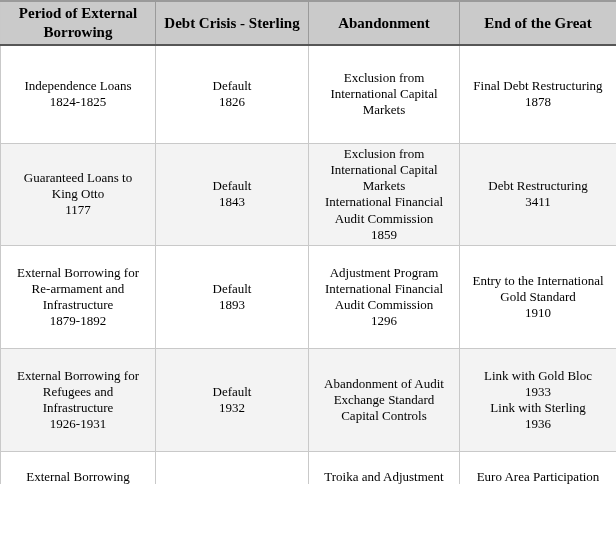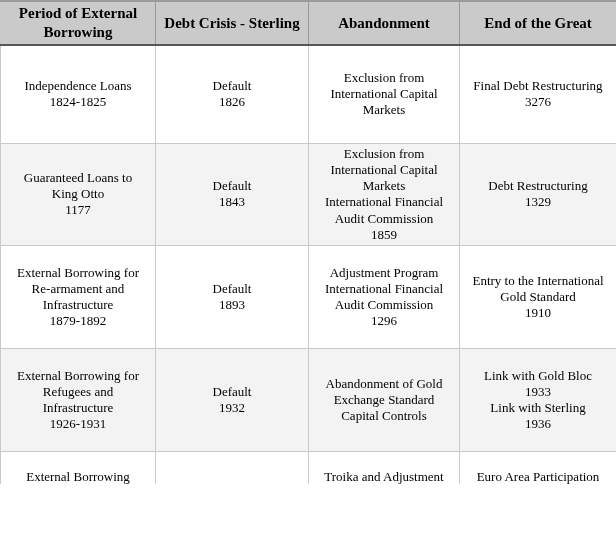--- a/index.html
+++ b/index.html
@@ -96,36 +96,36 @@
     <tbody>
       <tr class="r1">
         <td>Independence Loans
 1824-1825</td>
         <td>Default
 1826</td>
         <td>Exclusion from
 International Capital
 Markets</td>
         <td>Final Debt Restructuring
-3276</td>
+1878</td>
       </tr>
       <tr class="r2 alt">
         <td>Guaranteed Loans to
 King Otto
 1177</td>
         <td>Default
 1843</td>
         <td>Exclusion from
 International Capital
 Markets
 International Financial
 Audit Commission
 1859</td>
         <td>Debt Restructuring
-1329</td>
+3411</td>
       </tr>
       <tr class="r3">
         <td>External Borrowing for
 Re-armament and
 Infrastructure
 1879-1892</td>
         <td>Default
 1893</td>
         <td>Adjustment Program
 International Financial
@@ -135,21 +135,21 @@
 Gold Standard
 1910</td>
       </tr>
       <tr class="r4 alt">
         <td>External Borrowing for
 Refugees and
 Infrastructure
 1926-1931</td>
         <td>Default
 1932</td>
-        <td>Abandonment of Gold
+        <td>Abandonment of Audit
 Exchange Standard
 Capital Controls</td>
         <td>Link with Gold Bloc
 1933
 Link with Sterling
 1936</td>
       </tr>
       <tr class="r5">
         <td>External Borrowing
 Before and After Euro

